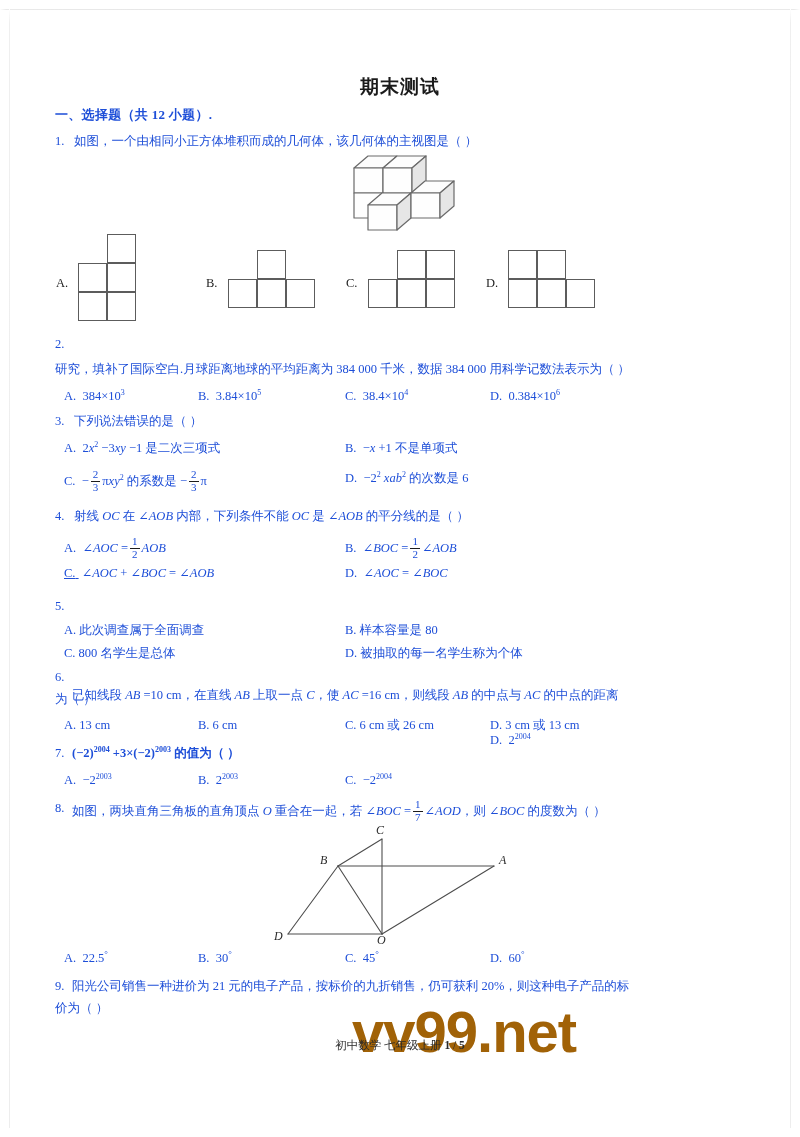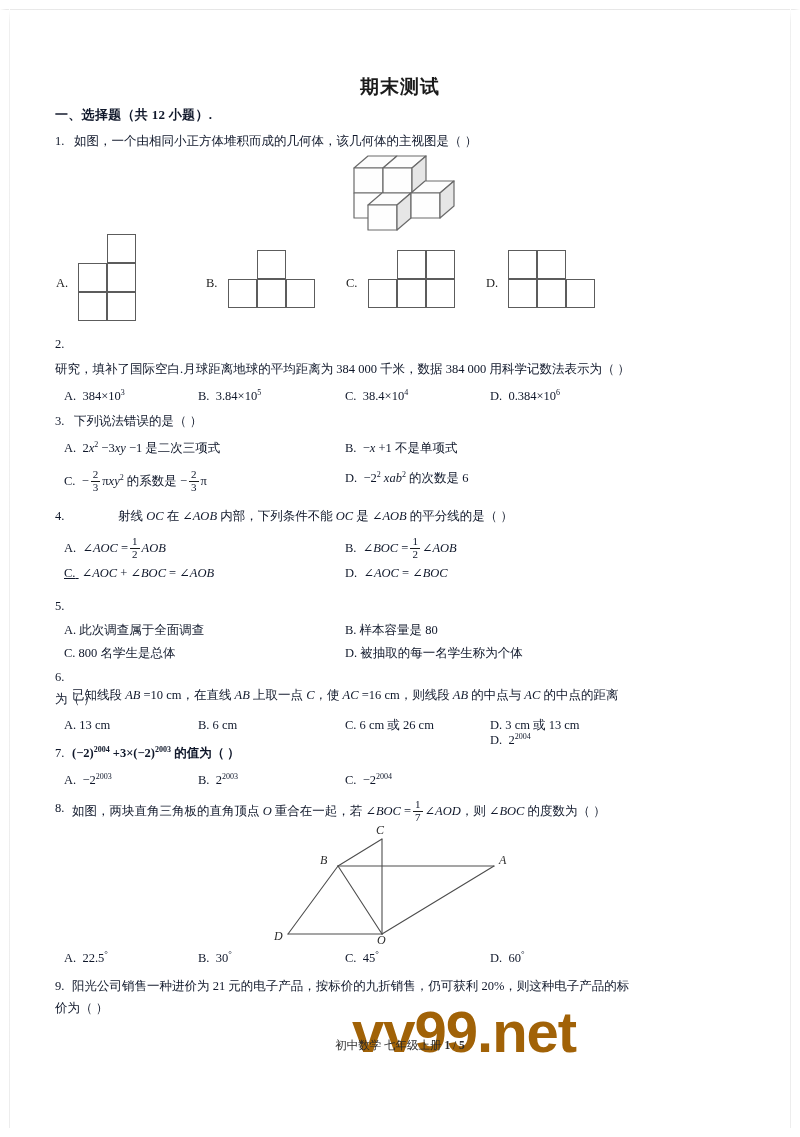--- a/index.html
+++ b/index.html
@@ -70,21 +70,21 @@
     font-size: 19px;
     font-weight: bold;
     color: #1a1a1a;
     letter-spacing: 1px;
   }
 
   
   .tx {
     position: absolute;
     font-size: 12.5px;
-    color: #0f172a;
+    color: #1d4ed8;
     line-height: 17px;
     white-space: nowrap;
     z-index: 2;
   }
   .section-head {
     font-weight: bold;
     font-size: 13px;
     letter-spacing: .3px;
   }
 
@@ -250,21 +250,21 @@
     <div class="tx" style="left:64px; top:470px;">
       <span>C.</span>
       <span class="op">&nbsp;−<span class="frac"><span class="num">2</span><span class="den">3</span></span>π<i class="v">xy</i><sup>2</sup> 的系数是 −<span class="frac"><span class="num">2</span><span class="den">3</span></span>π</span>
     </div>
     <div class="tx" style="left:345px; top:470px;">
       <span>D.</span>
       <span class="op">&nbsp;−2<sup>2</sup> <i class="v">xab</i><sup>2</sup> 的次数是 6</span>
     </div>
 
     <div class="tx" style="left:55px; top:508px;">4.</div>
-    <div class="tx" style="left:74px; top:508px;margin-left:44px;">
+    <div class="tx" style="left:74px; top:508px;">
       射线 <i class="v">OC</i> 在 ∠<i class="v">AOB</i> 内部，下列条件不能 <i class="v">OC</i> 是 ∠<i class="v">AOB</i> 的平分线的是（      ）
     </div>
 
     <div class="tx" style="left:64px; top:537px;">
       <span>A.</span>
       <span class="op">&nbsp;∠<i class="v">AOC</i> =<span class="frac"><span class="num">1</span><span class="den">2</span></span><i class="v">AOB</i></span>
     </div>
     <div class="tx" style="left:345px; top:537px;">
       <span>B.</span>
       <span class="op">&nbsp;∠<i class="v">BOC</i> =<span class="frac"><span class="num">1</span><span class="den">2</span></span>∠<i class="v">AOB</i></span>

